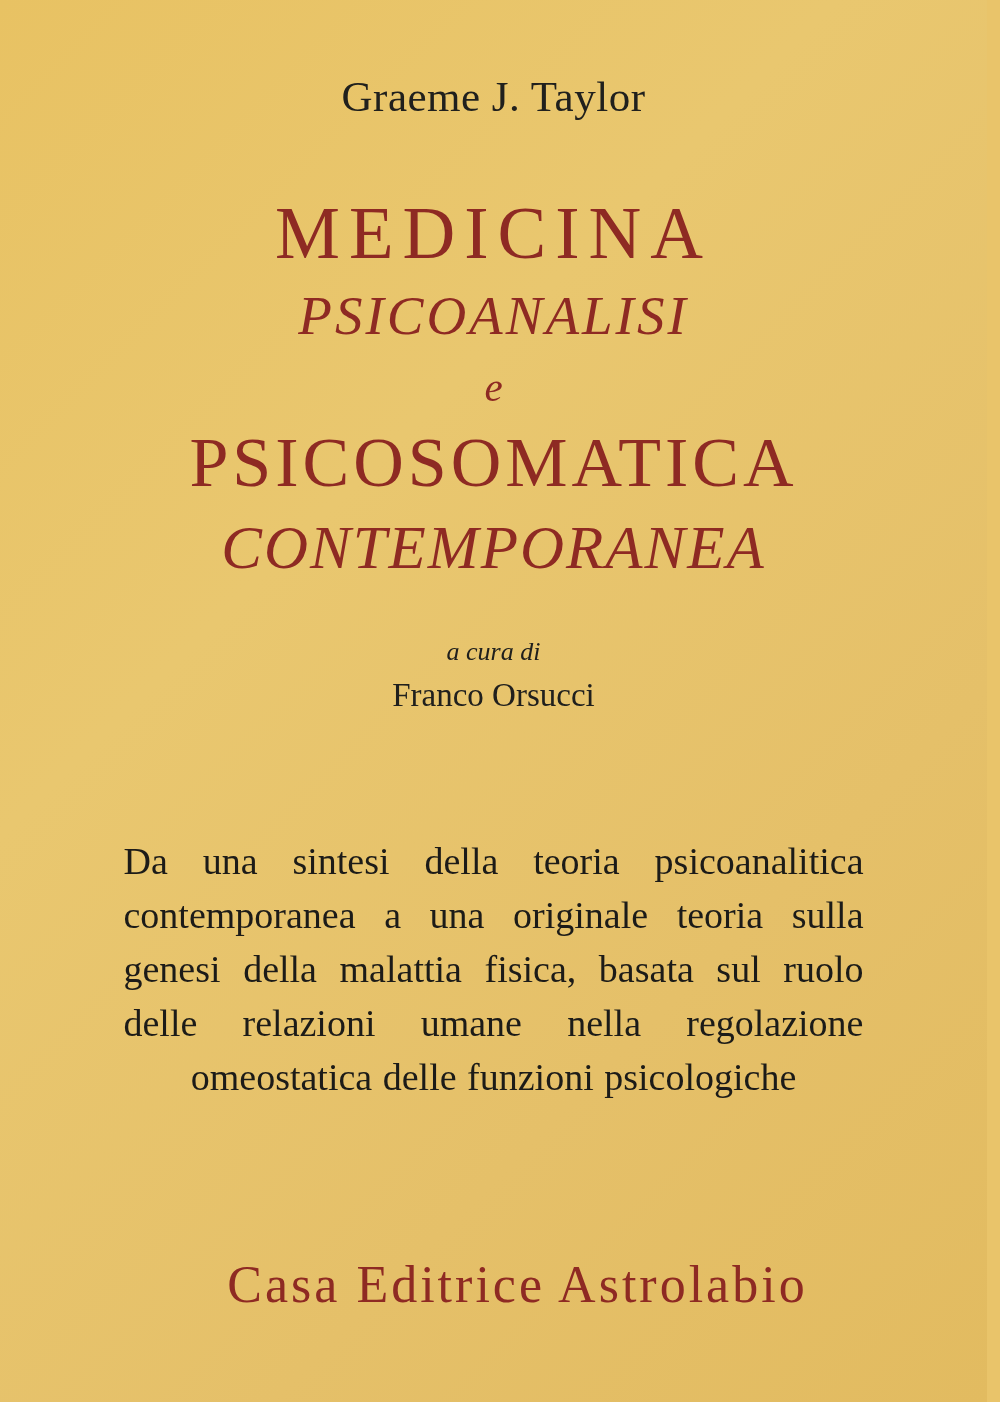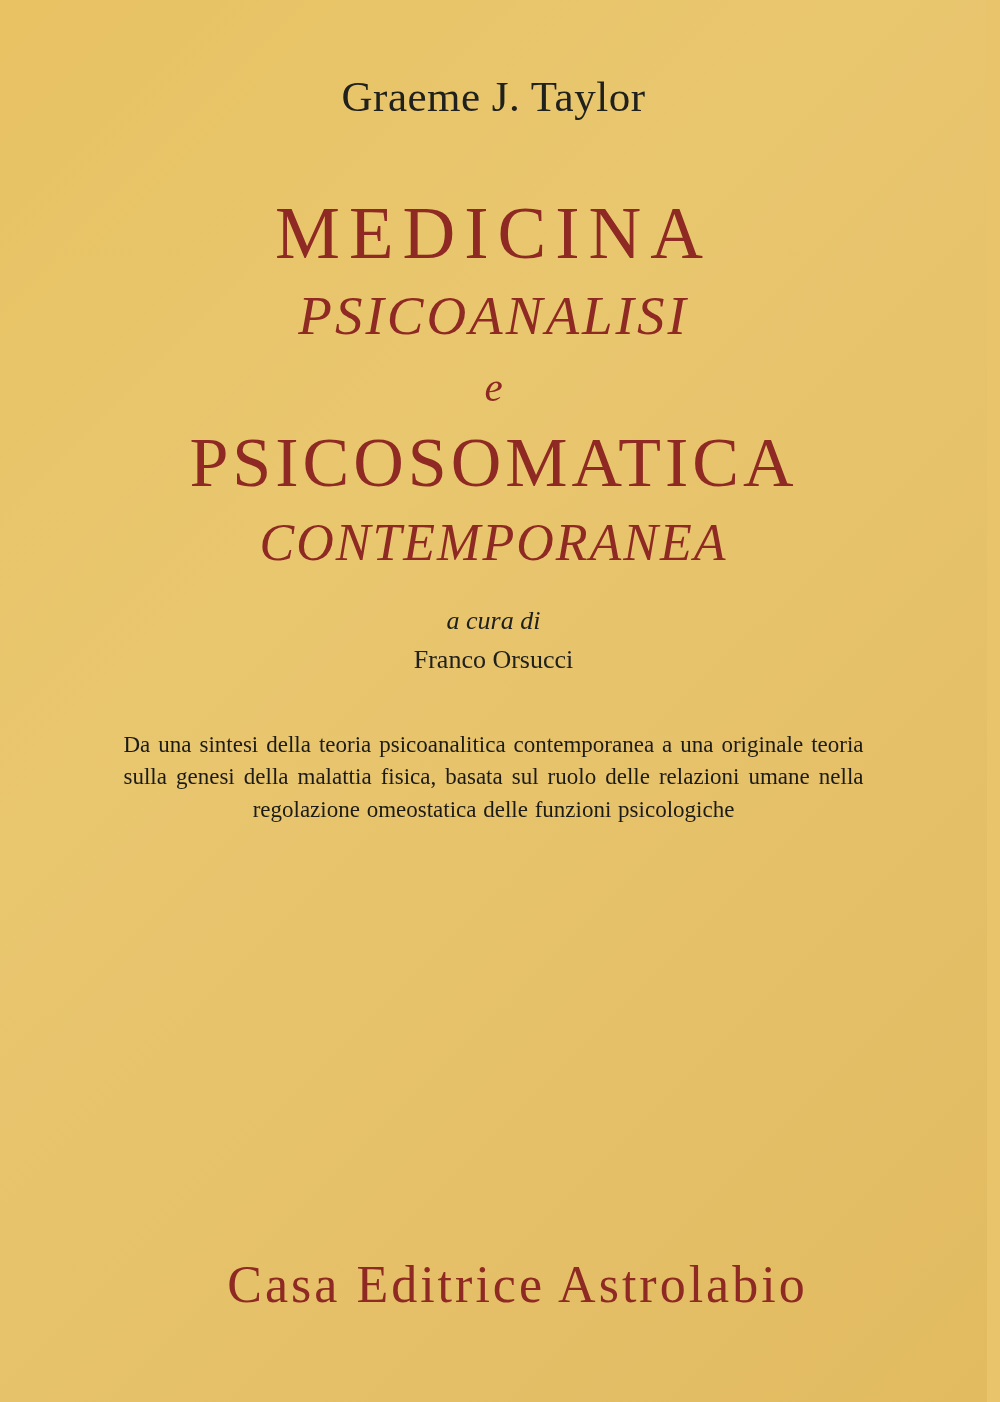--- a/index.html
+++ b/index.html
@@ -55,47 +55,47 @@
     line-height: 1.3;
     margin-top: 10px;
   }
   .title-line3 {
     font-size: 70px;
     letter-spacing: 4px;
     line-height: 1.05;
     margin-top: 12px;
   }
   .title-line4 {
-    font-size: 52px;
+    font-size: 61px;
     font-style: italic;
     letter-spacing: 2px;
     line-height: 1.25;
     margin-top: 10px;
   }
   .editor-block {
-    margin-top: 28px;
+    margin-top: 48px;
     text-align: center;
     color: #20201d;
   }
   .editor-prefix {
     font-size: 26px;
     font-style: italic;
     line-height: 1.35;
   }
   .editor-name {
-    font-size: 26px;
+    font-size: 33px;
     line-height: 1.35;
     margin-top: 4px;
   }
   .blurb {
-    margin-top: 52px;
+    margin-top: 118px;
     width: 740px;
     text-align: justify;
     text-align-last: center;
-    font-size: 23px;
+    font-size: 38px;
     line-height: 1.42;
     color: #1c1b18;
     word-spacing: 1px;
   }
   .publisher {
     position: absolute;
     left: 0;
     right: 0;
     bottom: 88px;
     text-align: center;

